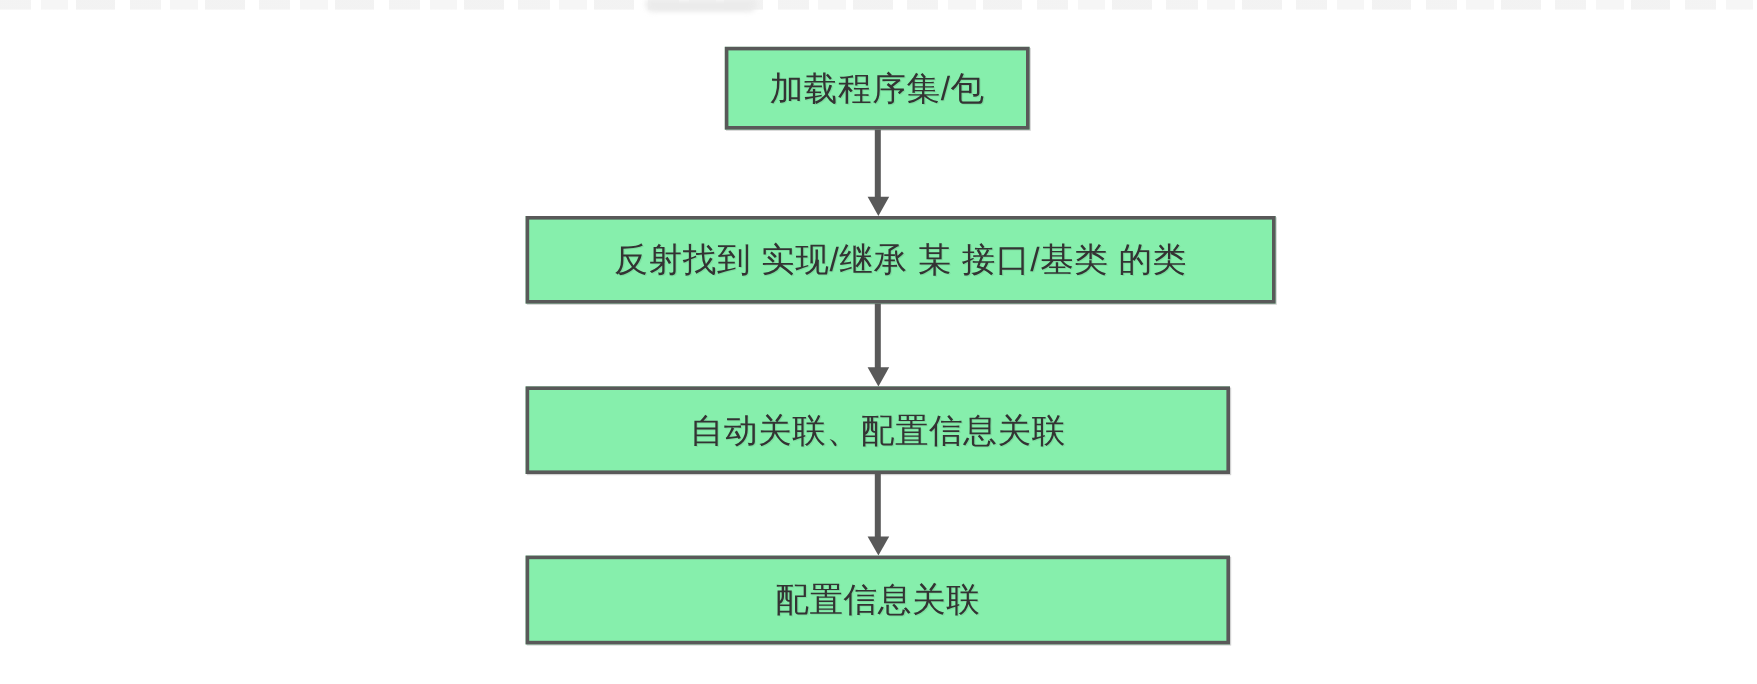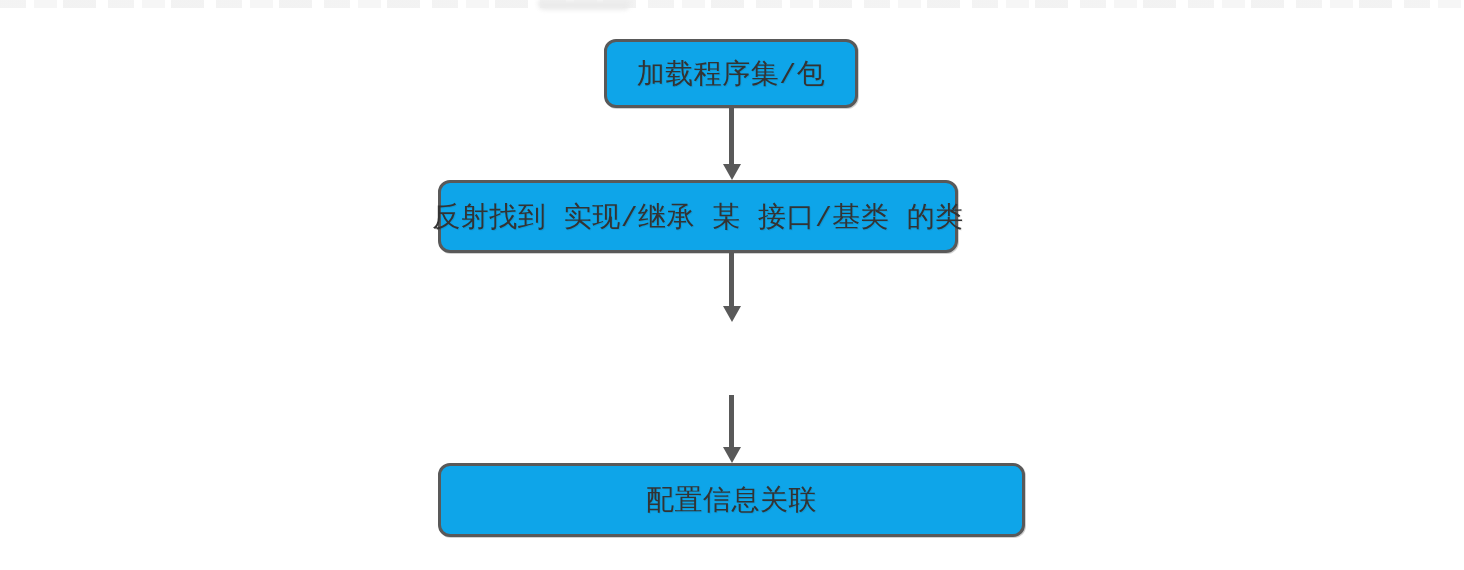--- a/index.html
+++ b/index.html
@@ -34,36 +34,35 @@
     position: absolute;
     left: 538px; top: 0;
     width: 92px; height: 10px;
     background: #ebebeb;
     filter: blur(2px);
     border-radius: 0 0 6px 6px;
   }
 
   .node {
     position: absolute;
-    background: #0ea5e9;
+    background: #86efac;
     border: 3px solid #595959;
-    border-radius: 12px;
+    border-radius: 0;
     box-shadow: 1px 1px 0 rgba(0,0,0,0.18);
     display: flex;
     align-items: center;
     justify-content: center;
     font-size: 28px;
     color: #333333;
     text-shadow: 1px 1px 0 rgba(0,0,0,0.08);
     letter-spacing: 0.5px;
     white-space: nowrap;
-    font-family: Liberation Mono, monospace;
   }
   .node-load        { left: 604px; top: 39px;  width: 254px; height: 69px; }
-  .node-reflect     { left: 438px; top: 180px; width: 520px; height: 73px; }
+  .node-reflect     { left: 438px; top: 180px; width: 625px; height: 73px; }
   .node-associate   { left: 438px; top: 322px; width: 587px; height: 73px; }
   .node-instantiate { left: 438px; top: 463px; width: 587px; height: 74px; }
 
   .edge { position: absolute; }
   .edge-line {
     position: absolute;
     width: 5px;
     background: #595959;
     left: 0;
   }
@@ -106,20 +105,23 @@
 
   <div class="node node-reflect">
     <span>反射找到 实现/继承 某 接口/基类 的类</span>
   </div>
 
   <div class="edge edge-2">
     <div class="edge-line"></div>
     <div class="edge-head"></div>
   </div>
 
+  <div class="node node-associate">
+    <span>自动关联、配置信息关联</span>
+  </div>
 
   <div class="edge edge-3">
     <div class="edge-line"></div>
     <div class="edge-head"></div>
   </div>
 
   <div class="node node-instantiate">
     <span>配置信息关联</span>
   </div>
 

